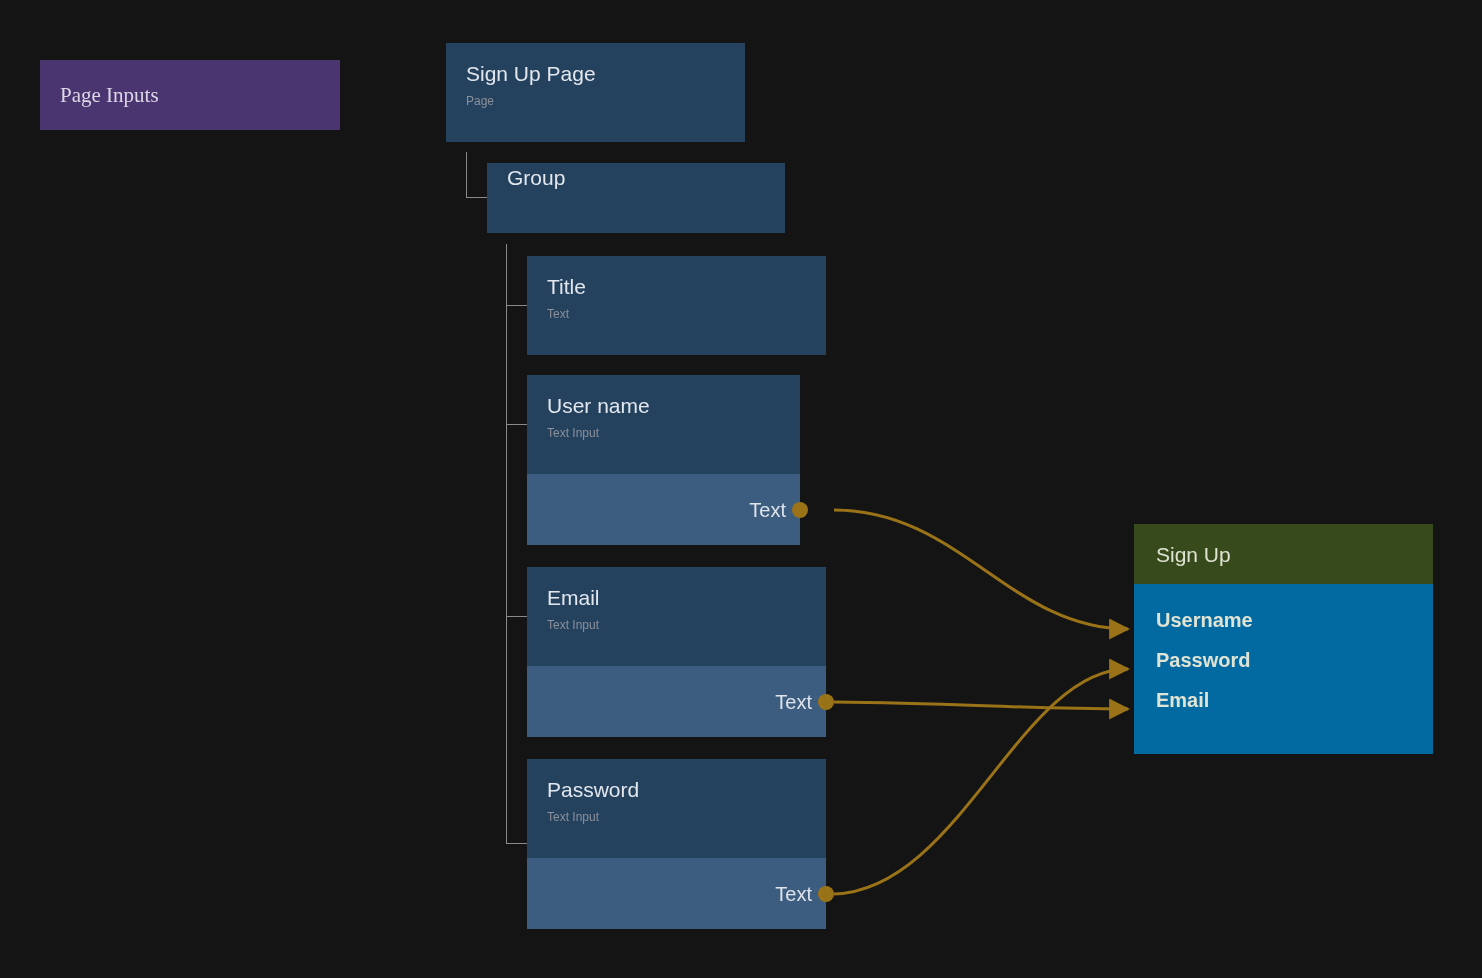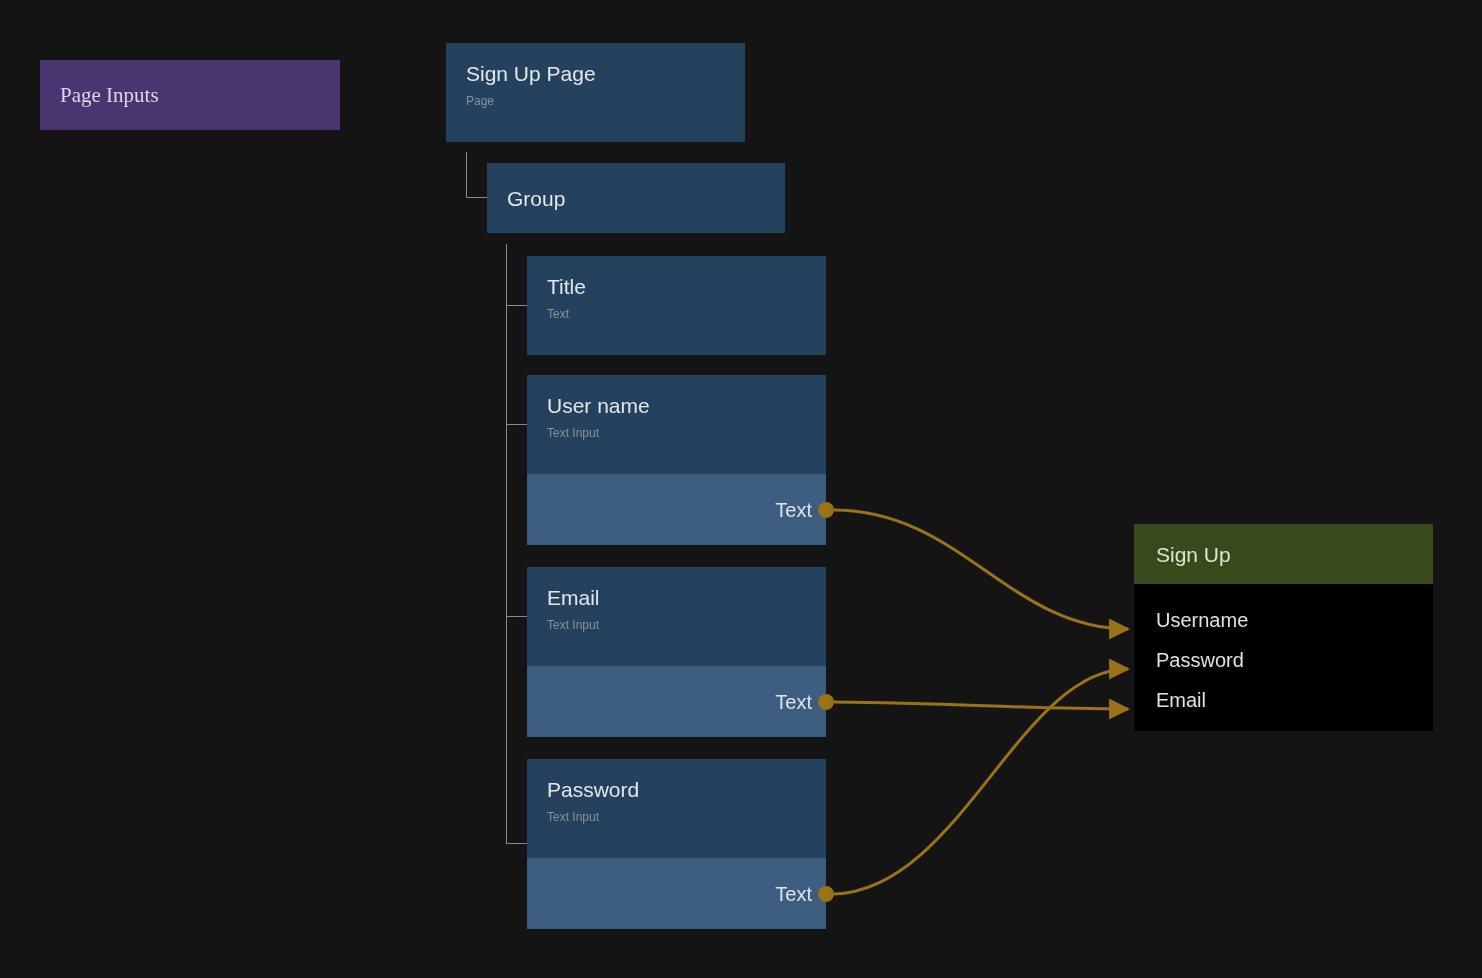--- a/index.html
+++ b/index.html
@@ -56,21 +56,20 @@
   .node-purple .node-header {
     background: #4a3570;
     justify-content: center;
     padding-top: 0;
   }
   .node-purple .node-title { color: #dcd8e6; }
 
   
   .node-blue .node-header { background: #24415e; }
   .node-blue.centered .node-header {
-    justify-content: center;
     padding-top: 0;
   }
 
   
   .port-strip {
     box-sizing: border-box;
     background: #3d5d80;
     display: flex;
     align-items: center;
     justify-content: flex-end;
@@ -99,22 +98,23 @@
     box-sizing: border-box;
     background: #374a1c;
     height: 60px;
     display: flex;
     align-items: center;
     padding-left: 22px;
   }
   .node-green .green-header .node-title { color: #dfe3d2; }
   .node-green .green-body {
     box-sizing: border-box;
-    background: #000000;
-    padding: 16px 0 11px 0;
+    background: #0369a1;
+    padding: 16px 0 34px 0;
+    font-weight: bold;
   }
   .green-port {
     height: 40px;
     display: flex;
     align-items: center;
     padding-left: 22px;
     position: relative;
   }
   .green-port-label {
     font-size: 20px;
@@ -188,21 +188,21 @@
     </div>
   </div>
 
   <div class="node node-blue" style="left:527px; top:256px; width:299px; height:99px;">
     <div class="node-header">
       <div class="node-title">Title</div>
       <div class="node-subtitle">Text</div>
     </div>
   </div>
 
-  <div class="node node-blue" style="left:527px; top:375px; width:299px; height:170px;">
+  <div class="node node-blue" style="left:527px; top:375px; width:273px; height:170px;">
     <div class="node-header" style="height:99px;">
       <div class="node-title">User name</div>
       <div class="node-subtitle">Text Input</div>
     </div>
     <div class="port-strip" style="height:71px;">
       <span class="port-label">Text</span>
       <span class="port-dot"></span>
     </div>
   </div>
 

